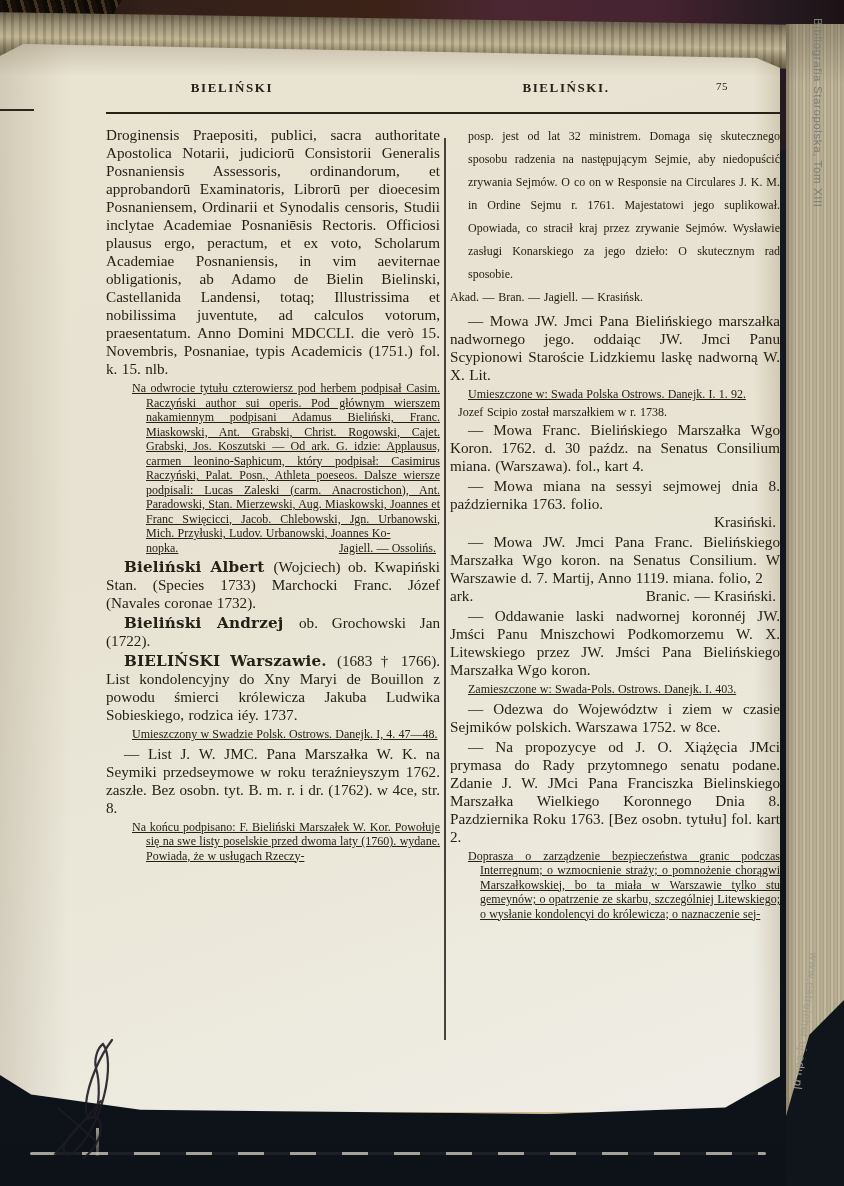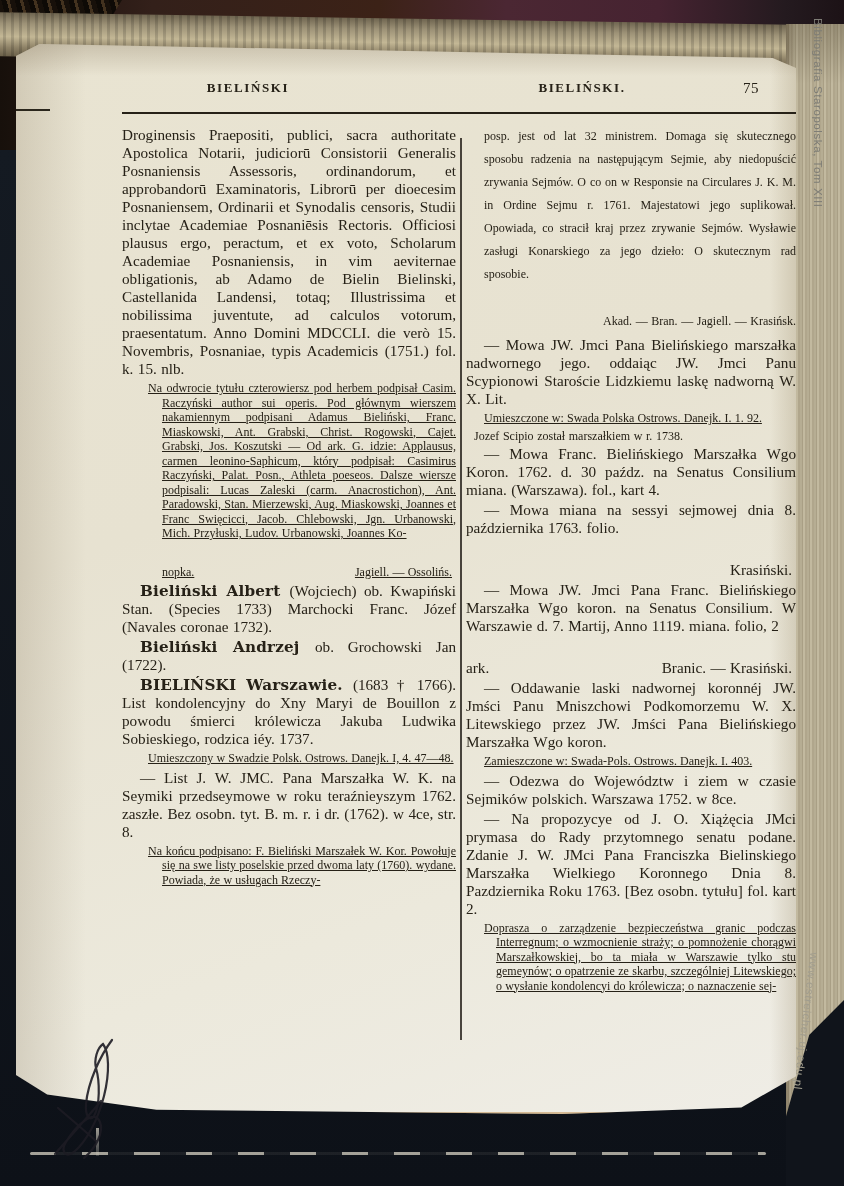--- a/index.html
+++ b/index.html
@@ -24,55 +24,55 @@
   .fore-edge:before{content:"";position:absolute;inset:0;
     background:linear-gradient(90deg,rgba(60,45,25,.35) 0,transparent 8px),
                linear-gradient(180deg,rgba(70,60,40,.3) 0,transparent 60px);}
   .fore-edge:after{content:"";position:absolute;inset:0;background:#10141b;
     clip-path:polygon(0 94%,40% 87%,100% 84%,100% 100%,0 100%);}
   .spine-label{position:absolute;writing-mode:vertical-rl;
     font-family:"Liberation Sans",sans-serif;color:#7e7d76;letter-spacing:.6px;}
   .spine-top{left:812px;top:18px;font-size:11.5px;}
   .spine-bottom{left:800px;top:952px;font-size:11.5px;color:#a19d8e;transform:rotate(7deg);}
   
-  .page{position:absolute;left:16px;top:34px;width:780px;height:1078px;
+  .page{position:absolute;left:0;top:34px;width:780px;height:1078px;
     background:linear-gradient(160deg,#e9e4d2 0%,#e7e2d1 40%,#ece9dc 75%,#efede6 100%);
     clip-path:polygon(0 22px,3% 10px,97% 24px,100% 34px,100% 96.5%,93% 99.4%,70% 100%,18% 99.6%,4% 98.2%,0 96.4%);}
   .page:before{content:"";position:absolute;inset:0;pointer-events:none;
     background:linear-gradient(180deg,rgba(100,80,50,.30) 0,transparent 42px),
                linear-gradient(90deg,rgba(90,70,40,.16) 0,transparent 70px),
                linear-gradient(270deg,rgba(120,100,60,.20) 0,transparent 26px);}
   .page{border-bottom:2px solid rgba(186,125,58,.40);}
   
   .running-title{position:absolute;top:46px;font-size:13px;font-weight:bold;
     letter-spacing:1.6px;text-align:center;width:160px;}
   .rt-left{left:152px;}
   .rt-right{left:486px;}
-  .page-number{position:absolute;top:46px;left:716px;font-size:15px;font-weight:normal;letter-spacing:.5px;margin-left:11px;}
+  .page-number{position:absolute;top:46px;left:716px;font-size:11px;font-weight:normal;letter-spacing:.5px;}
   .header-rule{position:absolute;left:106px;top:78px;width:684px;height:2.4px;background:#262117;}
   .gutter-rule{position:absolute;left:0;top:75px;width:34px;height:2.4px;background:#2a261c;}
   .col-divider{position:absolute;left:444px;top:104px;width:1.6px;height:902px;background:rgba(42,38,32,.85);}
   
   .gutter{position:absolute;left:0;top:0;width:62px;height:100%;}
   .frag{position:absolute;right:7px;font-size:14px;font-weight:bold;color:#2a261c;line-height:1;}
   .frag.sm{font-size:11px;}
   
   .col{position:absolute;top:90px;text-align:justify;font-size:15.2px;line-height:18px;word-spacing:.6px;}
   .col-left{left:106px;width:334px;}
   .col-right{left:450px;width:330px;}
   .block{margin:0;}
   .block.para{margin-top:2px;}
   .block.indent{text-indent:18px;}
   .block.entry{margin-top:2px;text-indent:18px;}
   .block .head{font-family:"DejaVu Serif",serif;font-weight:bold;letter-spacing:.2px;}
   .block.small{font-size:12px;line-height:14.5px;margin:3px 0 3px 40px;text-indent:-14px;word-spacing:.2px;text-decoration:underline;}
   .col-right .block.small{margin-left:30px;text-indent:-12px;}
   .block.small-note{font-size:12px;line-height:14.5px;margin:2px 0 2px 8px;text-indent:0;}
   .block.smallflush{font-size:12px;line-height:23px;margin:1px 0 3px 18px;text-indent:0;}
-  .tailline{display:flex;justify-content:flex-end;text-indent:0;margin-top:24px;}
+  .tailline{display:flex;justify-content:flex-start;text-indent:0;}
   .smallflush .tailline .tl{margin-left:-18px;}
   .tailline .tr{margin-left:auto;padding-right:4px;}
   
   .signature{position:absolute;left:50px;top:1038px;z-index:5;}
   .scratch{position:absolute;left:30px;top:1152px;width:736px;height:3px;z-index:4;border-radius:2px;
     background:repeating-linear-gradient(90deg,rgba(215,210,195,.75) 0 26px,rgba(215,210,195,.08) 26px 52px);}
   .scratch2{position:absolute;left:96px;top:1128px;width:3px;height:28px;z-index:4;
     background:linear-gradient(180deg,rgba(220,215,200,.7),rgba(220,215,200,.2));}
 </style>
 </head>

